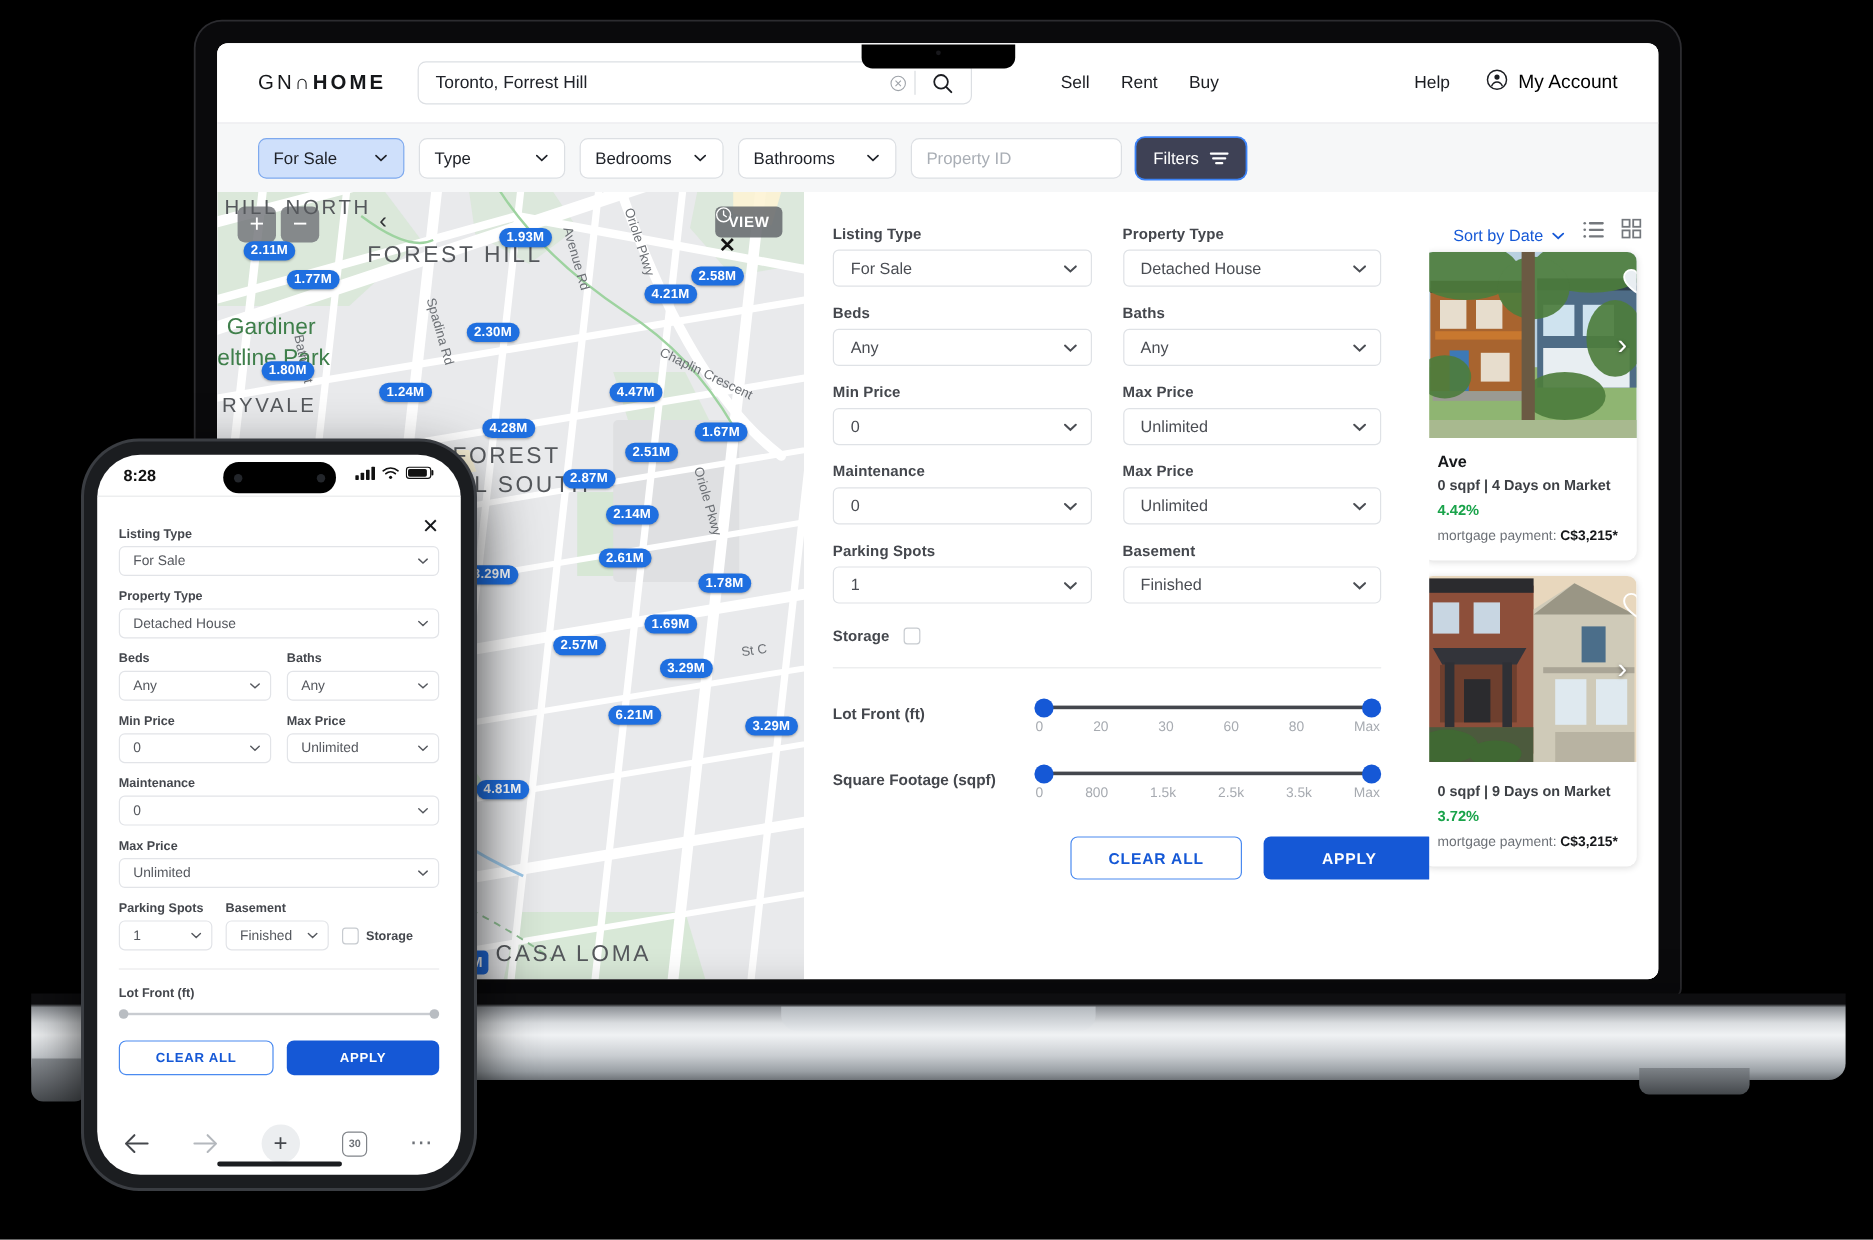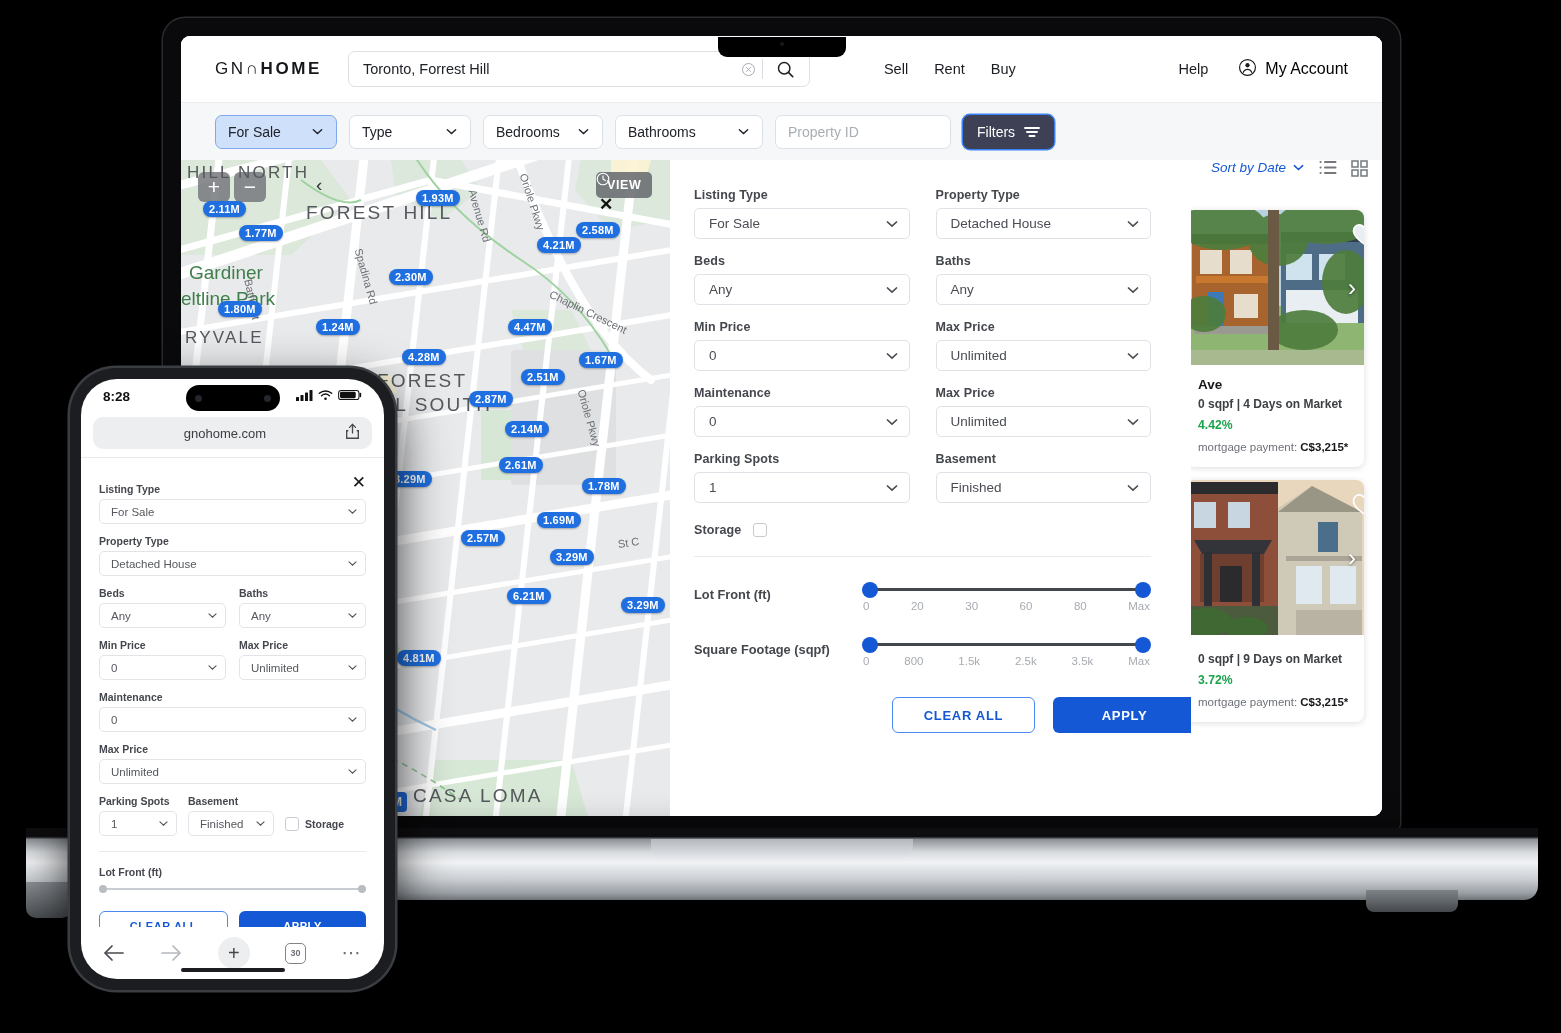--- a/index.html
+++ b/index.html
@@ -77,21 +77,21 @@
   #filter-bar { height: 58px; background:#f6f7f8; border-top:1px solid #ececee; display:flex; align-items:center; padding:0 34px; gap:12px; flex:0 0 auto; }
   .pill {
     height: 34px; background:#fff; border:1px solid #dcdfe3; border-radius:7px;
     display:flex; align-items:center; justify-content:space-between; gap:10px;
     padding: 0 12px; font-size:14px; color:#20232a; cursor:pointer; white-space:nowrap;
   }
   .pill.active { background:#cfe0fb; border-color:#7ea9ee; }
   #pill-forsale { width:122px; }
   #pill-type { width:122px; }
   #pill-bedrooms { width:120px; }
-  #pill-bathrooms { width:148px; }
+  #pill-bathrooms { width:132px; }
   #pill-propid { width:176px; justify-content:flex-start; color:#a9aeb5; }
   #filters-btn {
     height:34px; padding:0 14px; background:#3e4155; border-radius:7px;
     box-shadow: 0 0 0 1.5px #3b82f6;
     color:#fff; font-size:14px; display:flex; align-items:center; gap:9px; cursor:pointer;
   }
 
   
   #app-body { flex:1 1 auto; position:relative; overflow:hidden; }
 
@@ -148,21 +148,21 @@
   .slider-ticks { display:flex; justify-content:space-between; margin-top:3px; padding:0 1px; }
   .slider-ticks span { font-size:11.5px; color:#a7abb1; }
   #fp-actions { display:flex; gap:18px; margin-top:30px; padding-left:198px; }
   .btn { height:36px; border-radius:6px; font-size:13px; font-weight:700; letter-spacing:.7px;
          display:flex; align-items:center; justify-content:center; cursor:pointer; }
   #btn-clear { flex:0 0 143px; background:#fff; border:1px solid #4a8af0; color:#1558d6; }
   #btn-apply { flex:0 0 143px; background:#1558d6; color:#fff; }
 
   
   #listings { position:absolute; right:0; top:0; width:212px; height:100%; background:#fff; z-index:4; }
-  #listings-toolbar { height:44px; display:flex; align-items:flex-start; justify-content:flex-end; gap:14px; padding:0 14px;font-style:italic; }
+  #listings-toolbar { height:44px; display:flex; align-items:flex-end; justify-content:flex-end; gap:14px; padding:0 14px; }
   #sort-by { font-size:13.5px; color:#1558d6; display:flex; align-items:center; gap:6px; cursor:pointer; white-space:nowrap; }
   #listings-scroll { position:absolute; left:0; top:44px; right:0; bottom:0; overflow:hidden; }
   #scroll-track { position:absolute; left:3px; top:0; width:12px; bottom:0; background:#f3f4f5; }
   #scroll-thumb { position:absolute; left:5px; top:4px; width:7px; height:154px; background:#b6babf; border-radius:4px; cursor:grab; }
   .card { position:absolute; left:16px; width:178px; background:#fff; border-radius:8px;
           box-shadow:0 1px 6px rgba(0,0,0,.14); overflow:hidden; }
   .card-photo { position:relative; height:155px; overflow:hidden; }
   .card-photo svg { position:absolute; inset:0; }
   .fav-heart { position:absolute; right:13px; top:12px; cursor:pointer; }
   .card-next { position:absolute; right:8px; top:50%; transform:translateY(-50%); color:#fff; font-size:24px; cursor:pointer;
@@ -768,32 +768,20 @@
         <span>
           <svg width="24" height="12" viewBox="0 0 26 12">
               <rect x=".7" y="1" width="22" height="10" rx="2.6" fill="none" stroke="#111" stroke-width="1.1"></rect>
               <rect x="2.2" y="2.5" width="17" height="7" rx="1.6" fill="#111"></rect>
               <path d="M24.2 4.4v3.2" stroke="#111" stroke-width="1.8" stroke-linecap="round"></path>
             </svg>
         </span>
       </div>
     </div>
 
-    <div id="phone-urlbar">
-      <span id="phone-url">gnohome.com</span>
-      <span>
-        <svg width="15" height="17" viewBox="0 0 16 18">
-            <g fill="none" stroke="#45484d" stroke-width="1.4" stroke-linecap="round">
-              <path d="M8 1.5v9"></path>
-              <path d="M4.8 4.6L8 1.4l3.2 3.2"></path>
-              <path d="M3 8.2H1.8v8h12.4v-8H13"></path>
-            </g>
-          </svg>
-      </span>
-    </div>
 
     <div id="phone-content">
       <div id="phone-close">✕</div>
 
       <div class="m-stack">
         <div class="m-label">Listing Type</div>
         <div class="m-select">
           <span>For Sale</span>
           <svg width="11" height="11" viewBox="0 0 14 14">
               <path d="M2.5 5l4.5 4.2L11.5 5" fill="none" stroke="#55585e" stroke-width="1.5" stroke-linecap="round"></path>

